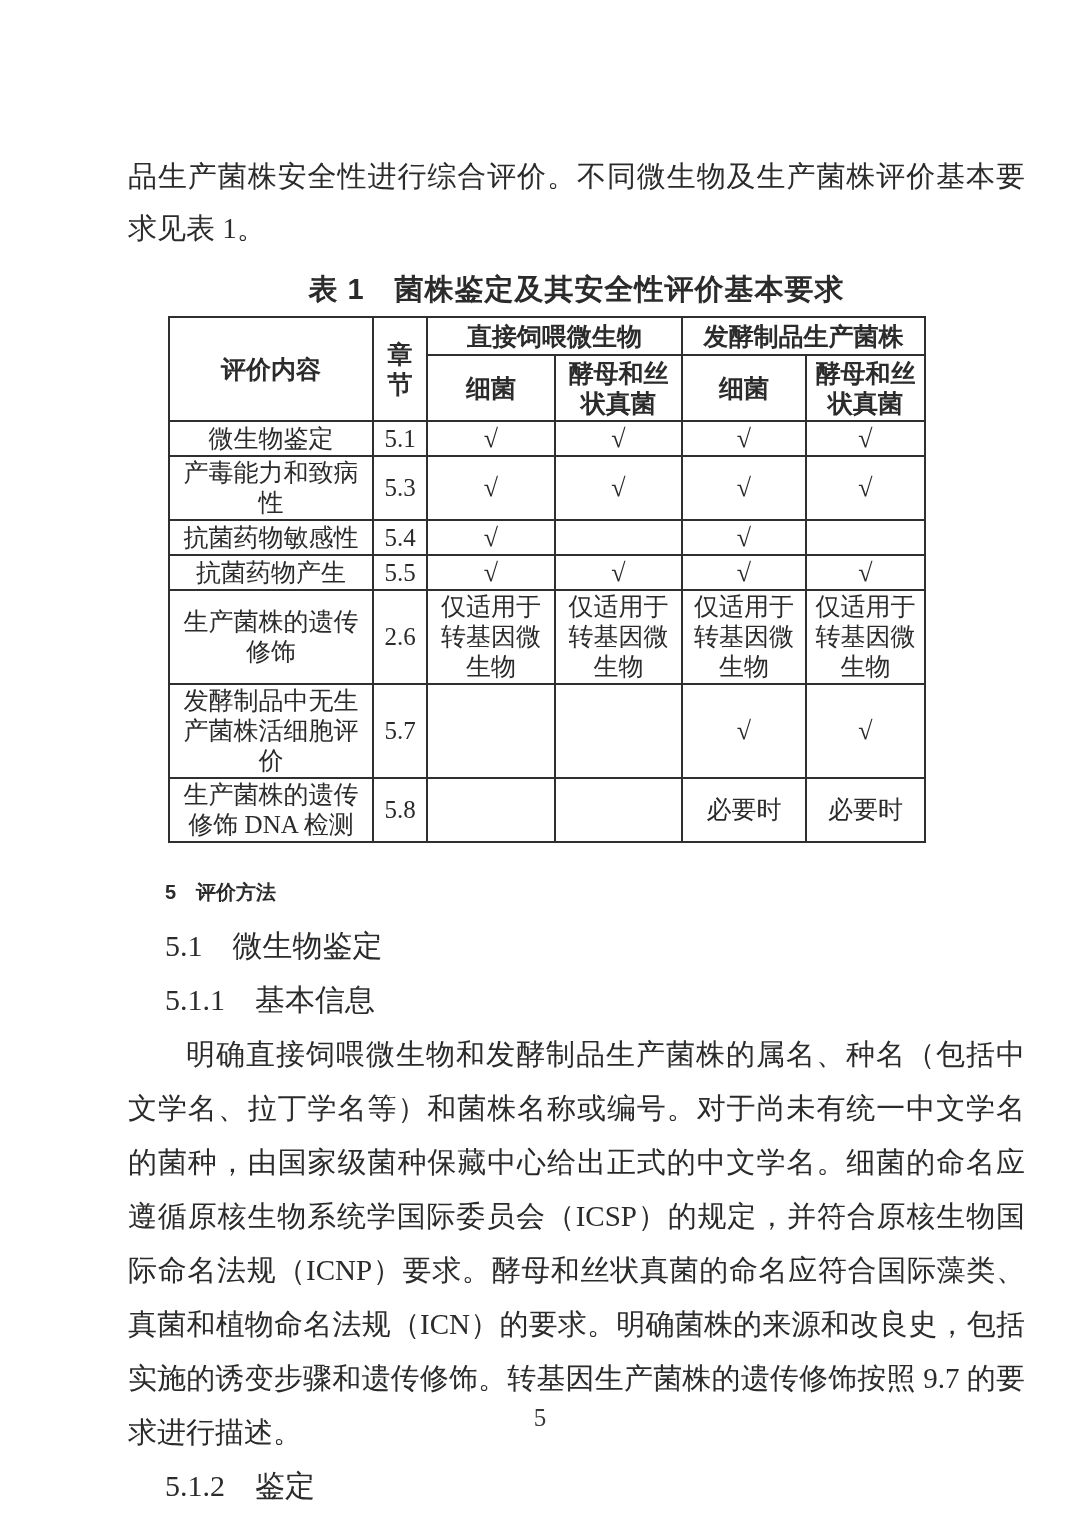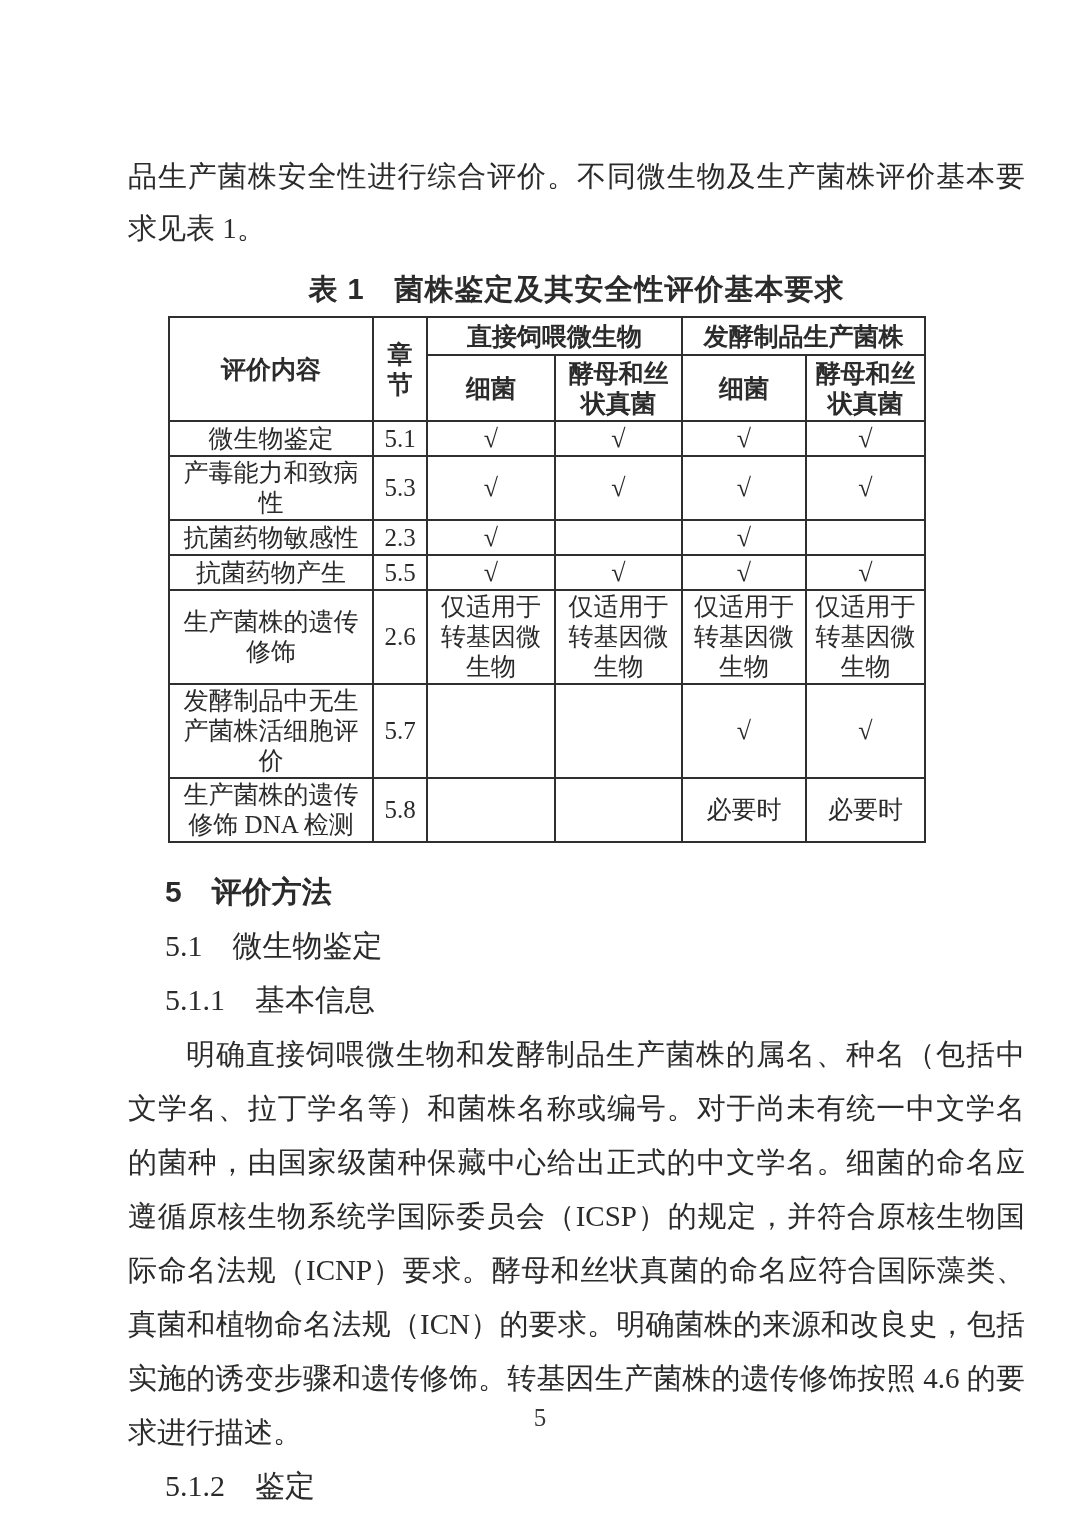--- a/index.html
+++ b/index.html
@@ -65,21 +65,21 @@
   table.eval tr.body-row td  { height: 31px; }
   table.eval tr.tall-row td  { height: 58px; }
   table.eval td.check { font-size: 26px; }
   
   .h-main {
     margin: 0;
     margin-top: 22px;
     padding-left: 37px;
     font-family: "Liberation Sans", "DejaVu Sans", sans-serif;
     font-weight: bold;
-    font-size: 30px;
+    font-size: 20px;
     line-height: 54px;
   }
   .h-sub {
     margin: 0;
     padding-left: 37px;
     font-size: 30px;
     font-weight: normal;
     line-height: 54px;
   }
   
@@ -145,21 +145,21 @@
       <tr class="body-row">
         <td>产毒能力和致病性</td>
         <td>5.3</td>
         <td class="check">√</td>
         <td class="check">√</td>
         <td class="check">√</td>
         <td class="check">√</td>
       </tr>
       <tr class="body-row">
         <td>抗菌药物敏感性</td>
-        <td>2.3</td>
+        <td>5.4</td>
         <td class="check">√</td>
         <td class="check"></td>
         <td class="check">√</td>
         <td class="check"></td>
       </tr>
       <tr class="body-row">
         <td>抗菌药物产生</td>
         <td>5.5</td>
         <td class="check">√</td>
         <td class="check">√</td>
@@ -192,19 +192,19 @@
       </tr>
     </tbody>
   </table>
 
   <h2 class="h-main">5　评价方法</h2>
 
   <h3 class="h-sub">5.1　微生物鉴定</h3>
 
   <h4 class="h-sub">5.1.1　基本信息</h4>
 
-  <p class="body-para">明确直接饲喂微生物和发酵制品生产菌株的属名、种名（包括中文学名、拉丁学名等）和菌株名称或编号。对于尚未有统一中文学名的菌种，由国家级菌种保藏中心给出正式的中文学名。细菌的命名应遵循原核生物系统学国际委员会（ICSP）的规定，并符合原核生物国际命名法规（ICNP）要求。酵母和丝状真菌的命名应符合国际藻类、真菌和植物命名法规（ICN）的要求。明确菌株的来源和改良史，包括实施的诱变步骤和遗传修饰。转基因生产菌株的遗传修饰按照 4.6 的要求进行描述。</p>
+  <p class="body-para">明确直接饲喂微生物和发酵制品生产菌株的属名、种名（包括中文学名、拉丁学名等）和菌株名称或编号。对于尚未有统一中文学名的菌种，由国家级菌种保藏中心给出正式的中文学名。细菌的命名应遵循原核生物系统学国际委员会（ICSP）的规定，并符合原核生物国际命名法规（ICNP）要求。酵母和丝状真菌的命名应符合国际藻类、真菌和植物命名法规（ICN）的要求。明确菌株的来源和改良史，包括实施的诱变步骤和遗传修饰。转基因生产菌株的遗传修饰按照 9.7 的要求进行描述。</p>
 
   <h4 class="h-sub">5.1.2　鉴定</h4>
 
   <div class="page-number">5</div>
 
 </div>
 
 </body></html>

